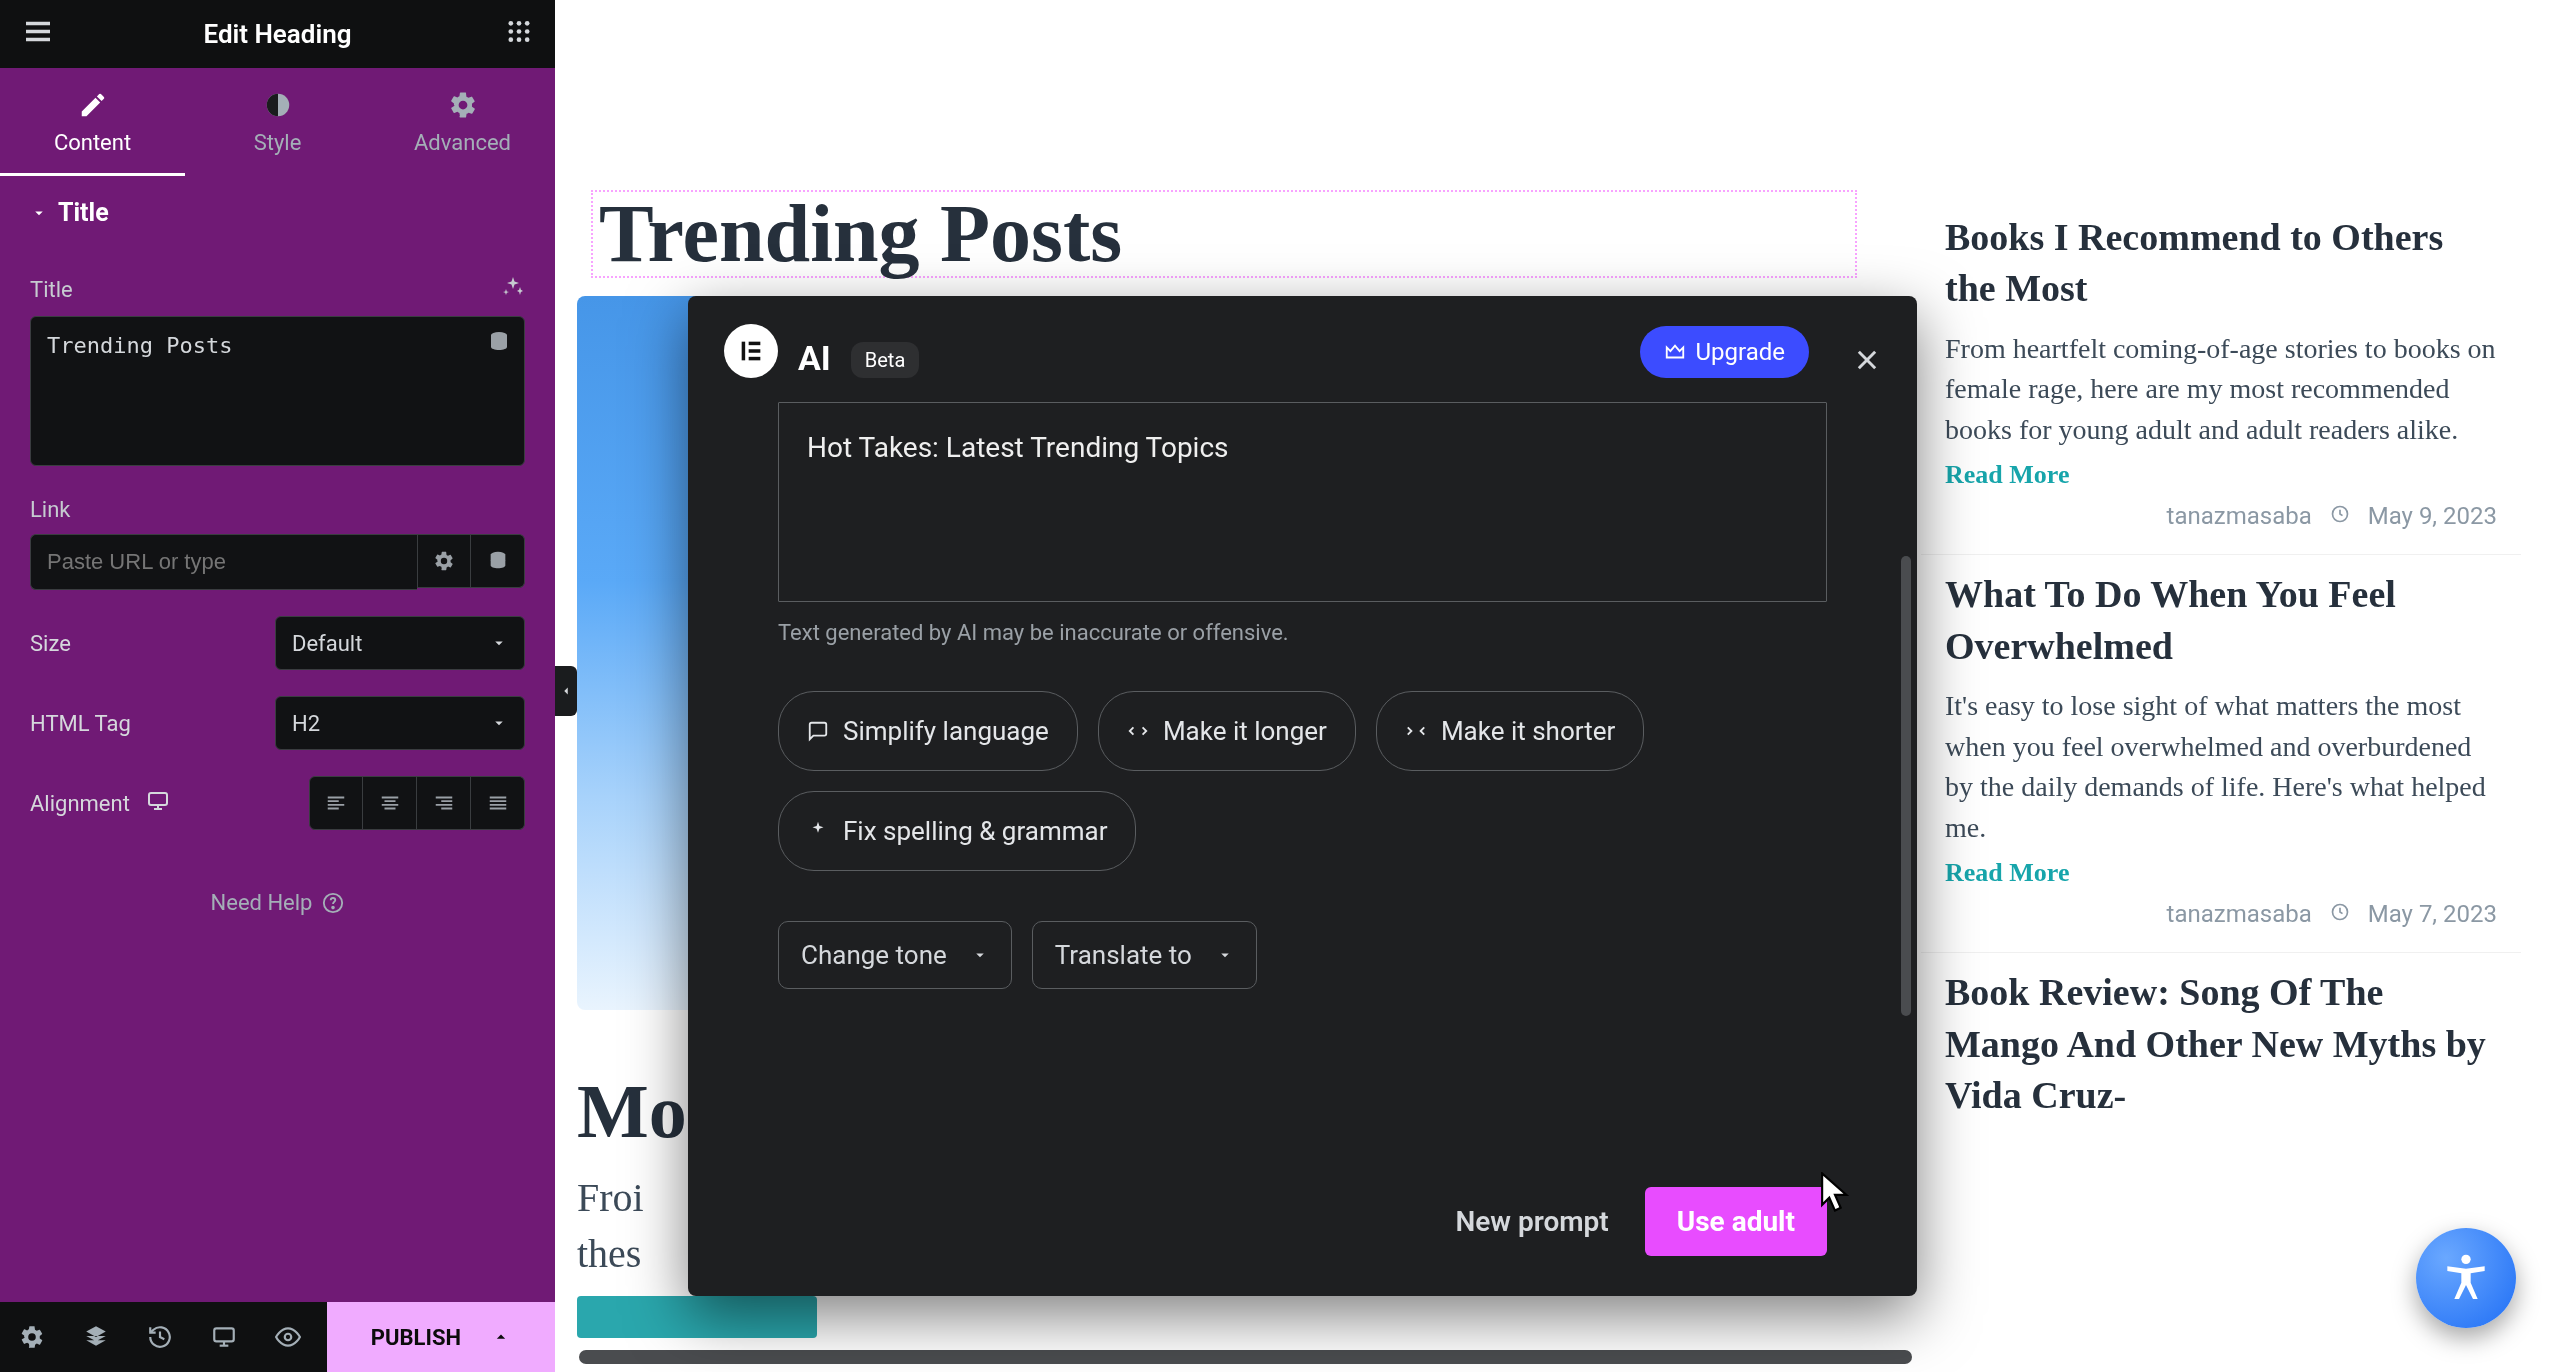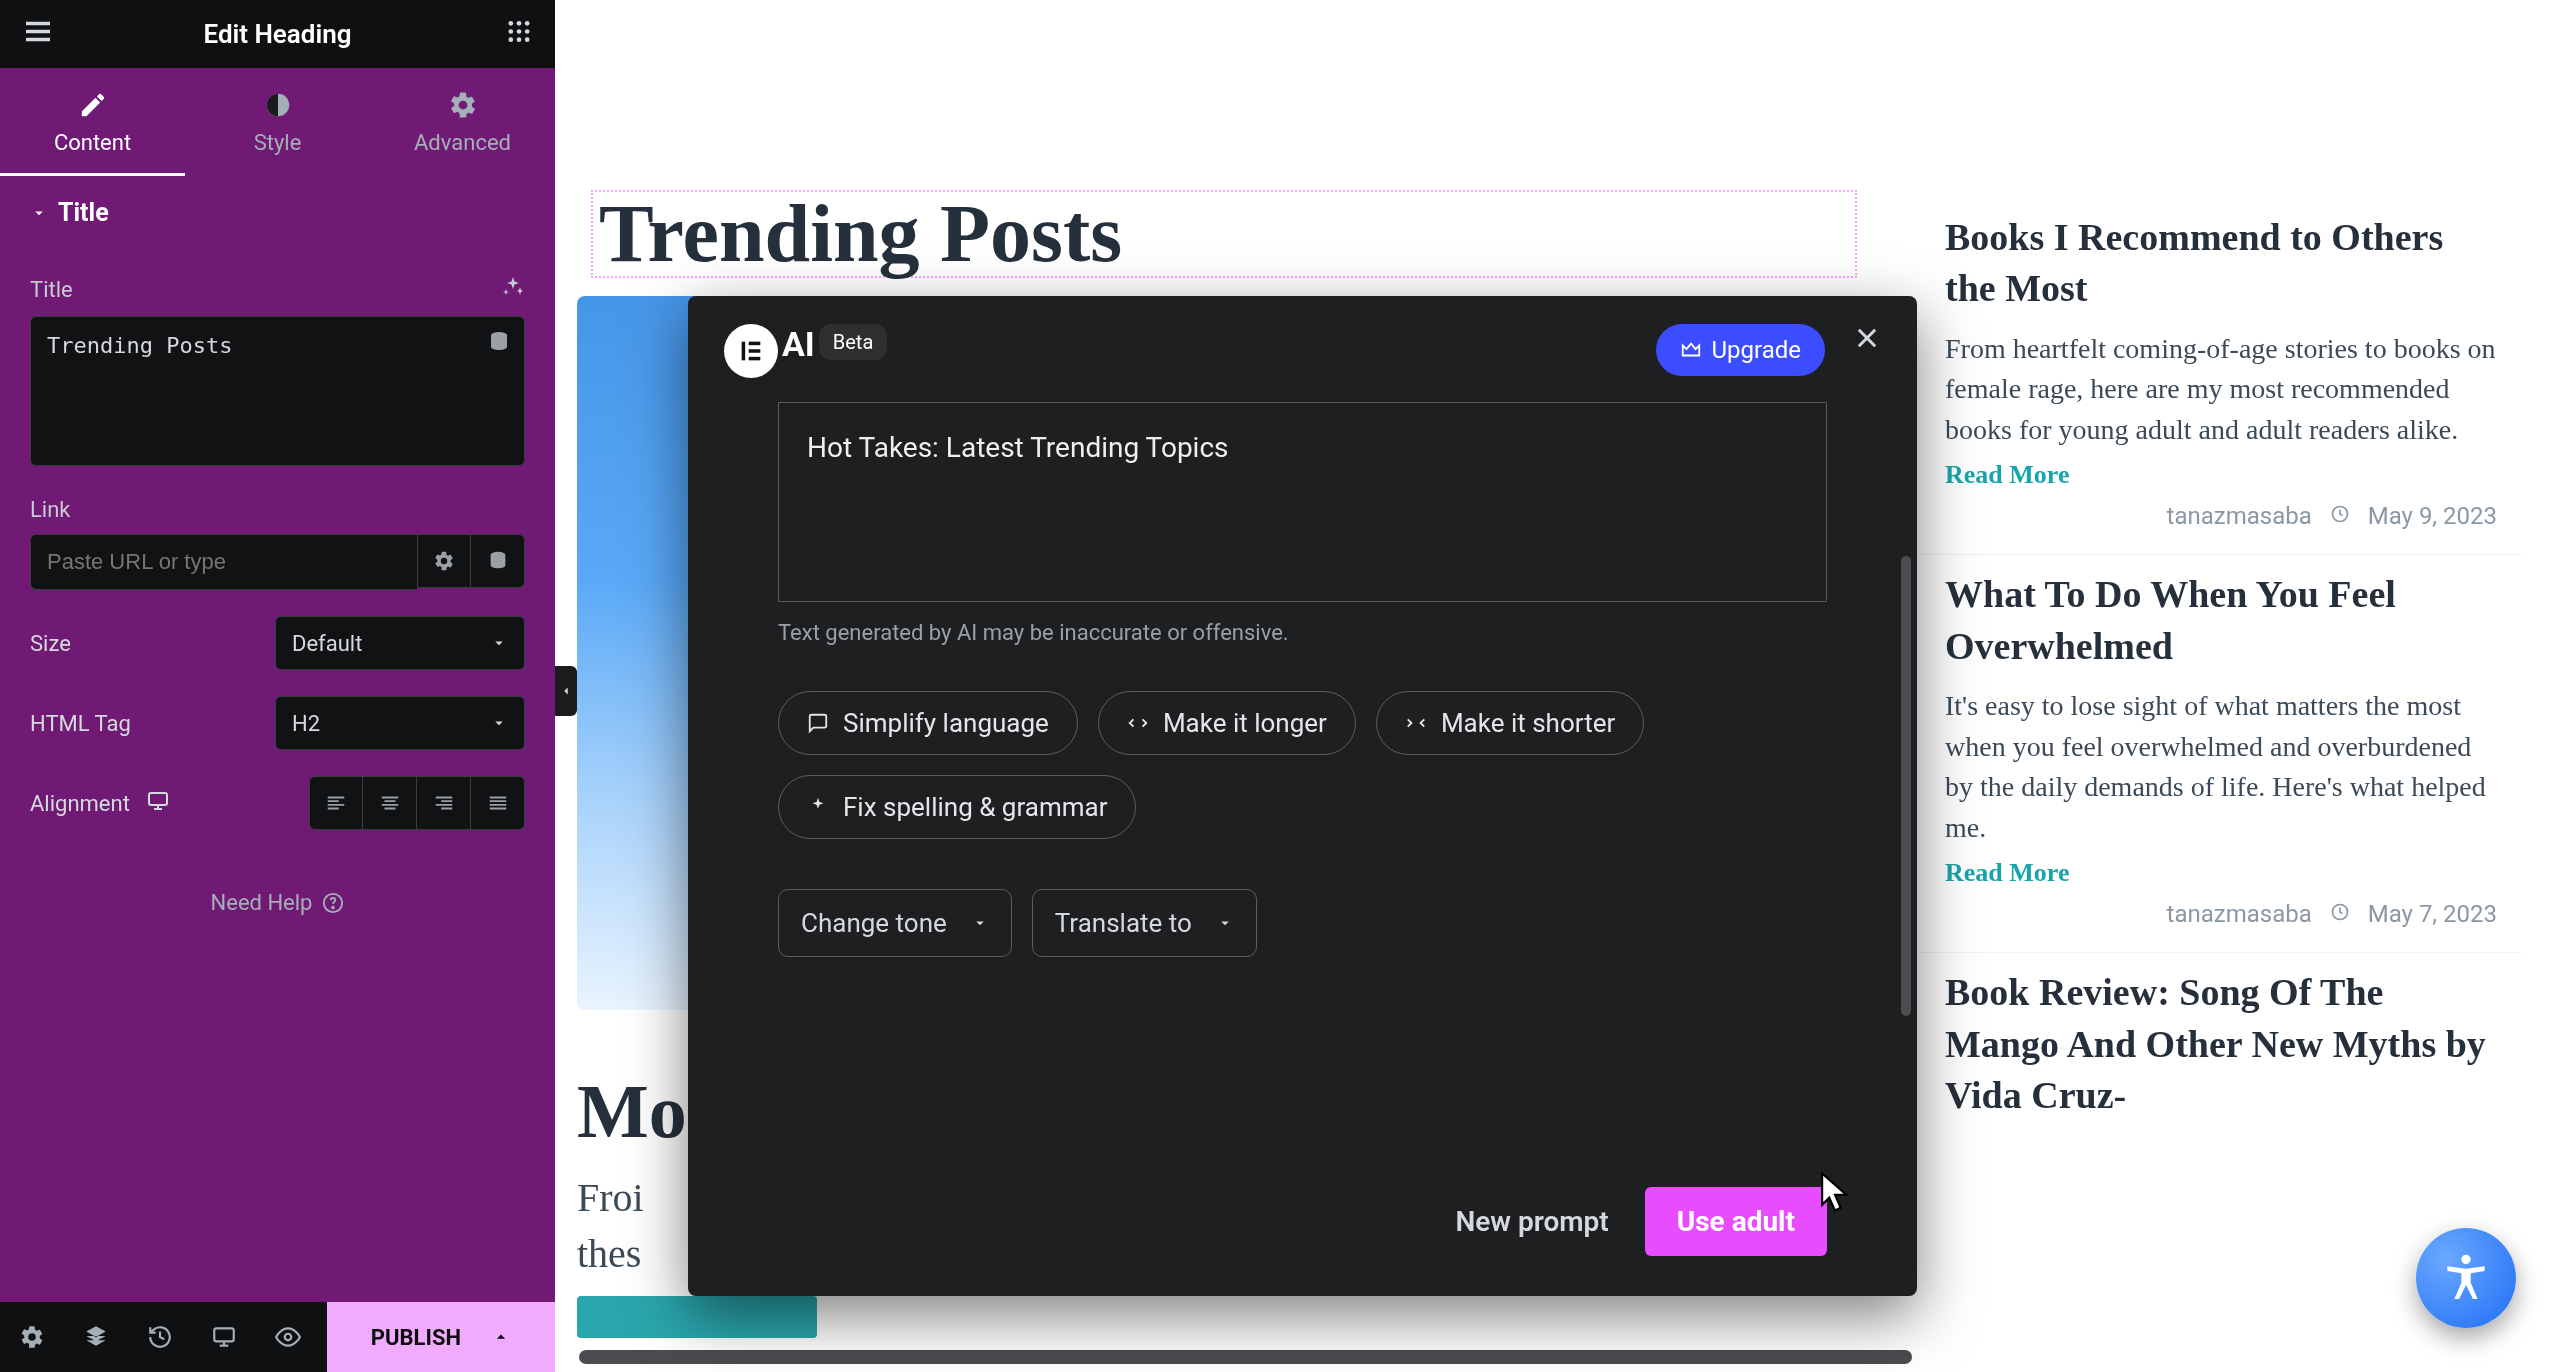--- a/index.html
+++ b/index.html
@@ -55,32 +55,32 @@
   
   .sidebar-col { position: absolute; left: 1366px; top: 198px; width: 600px; }
   .post-card { border-top: 1px solid #f0f0f0; padding: 14px 24px 24px; }
   .post-card:first-child { border-top: none; }
   .post-title { font-family: Georgia, serif; font-size: 38px; font-weight: 700; color: #26303c; line-height: 1.35; margin-bottom: 14px; }
   .post-excerpt { font-family: Georgia, serif; font-size: 28px; color: #3c4a58; line-height: 1.45; margin-bottom: 10px; }
   .read-more { color: #17a5ab; font-family: Georgia, serif; font-size: 26px; font-weight: 600; text-align: center; }
   .post-meta { text-align: right; color: #8b98a4; font-size: 24px; margin-top: 12px; display: flex; justify-content: flex-end; gap: 18px; align-items: center; }
   
   .ai-modal { position: absolute; left: 688px; top: 296px; width: 1229px; height: 1000px; background: #1e1f21; border-radius: 8px; color: #d5d8dc; box-shadow: 0 20px 60px rgba(0,0,0,.5); z-index: 20; }
-  .ai-header { display: flex; align-items: flex-start; padding: 28px 36px 14px; gap: 4px; }
+  .ai-header { display: flex; align-items: flex-end; padding: 28px 36px 14px; gap: 20px; }
   .ai-logo { width: 54px; height: 54px; border-radius: 50%; background: #fff; display: flex; align-items: center; justify-content: center; color: #111; font-weight: 900; font-size: 30px; }
   .ai-title { font-size: 34px; font-weight: 700; color: #fff; }
   .ai-beta { background: #2e2f31; color: #ffffff; font-size: 20px; padding: 6px 14px; border-radius: 12px; }
   .ai-header .grow { flex: 1; }
   .upgrade-btn { background: #3c4cff; color: #fff; border-radius: 26px; padding: 12px 24px; font-size: 24px; display: flex; align-items: center; gap: 10px; cursor: pointer; }
   .ai-close { margin-left: 24px; color: #d5d8dc; cursor: pointer; }
   .ai-body { padding: 10px 90px 0; }
   .ai-textbox { border: 1px solid #5a5d60; border-radius: 1px; padding: 28px; min-height: 200px; font-size: 28px; color: #efefef; }
   .ai-hint { font-size: 22px; color: #9aa0a6; margin-top: 18px; }
   .chip-row { display: flex; flex-wrap: wrap; gap: 20px; margin-top: 46px; }
-  .chip { border: 1px solid #5a5d60; border-radius: 36px; padding: 16px 28px; font-size: 26px; color: #e4e6e9; display: flex; align-items: center; gap: 14px; cursor: pointer; }
+  .chip { border: 1px solid #5a5d60; border-radius: 36px; padding: 24px 28px; font-size: 26px; color: #e4e6e9; display: flex; align-items: center; gap: 14px; cursor: pointer; }
   .select-pill { border: 1px solid #5a5d60; border-radius: 10px; padding: 18px 22px; font-size: 26px; display: flex; align-items: center; gap: 24px; cursor: pointer; }
   .ai-footer { position: absolute; bottom: 40px; right: 90px; display: flex; align-items: center; gap: 36px; }
   .new-prompt { font-size: 28px; color: #d5d8dc; font-weight: 600; cursor: pointer; }
   .use-text { background: #e84cff; color: #fff; font-size: 28px; font-weight: 700; padding: 18px 32px; border-radius: 6px; cursor: pointer; }
   .ai-scroll { position: absolute; right: 6px; top: 260px; width: 10px; height: 460px; background: #4a4c4f; border-radius: 5px; }
   
   .cursor { position: absolute; left: 1820px; top: 1172px; z-index: 50; pointer-events: none; }
   
   .a11y-btn { position: absolute; right: 36px; bottom: 44px; width: 100px; height: 100px; border-radius: 50%; background: radial-gradient(circle at 30% 30%, #6aa8ff, #1f6ef5); display: flex; align-items: center; justify-content: center; box-shadow: 0 10px 24px rgba(0,0,0,.35); cursor: pointer; }
   

